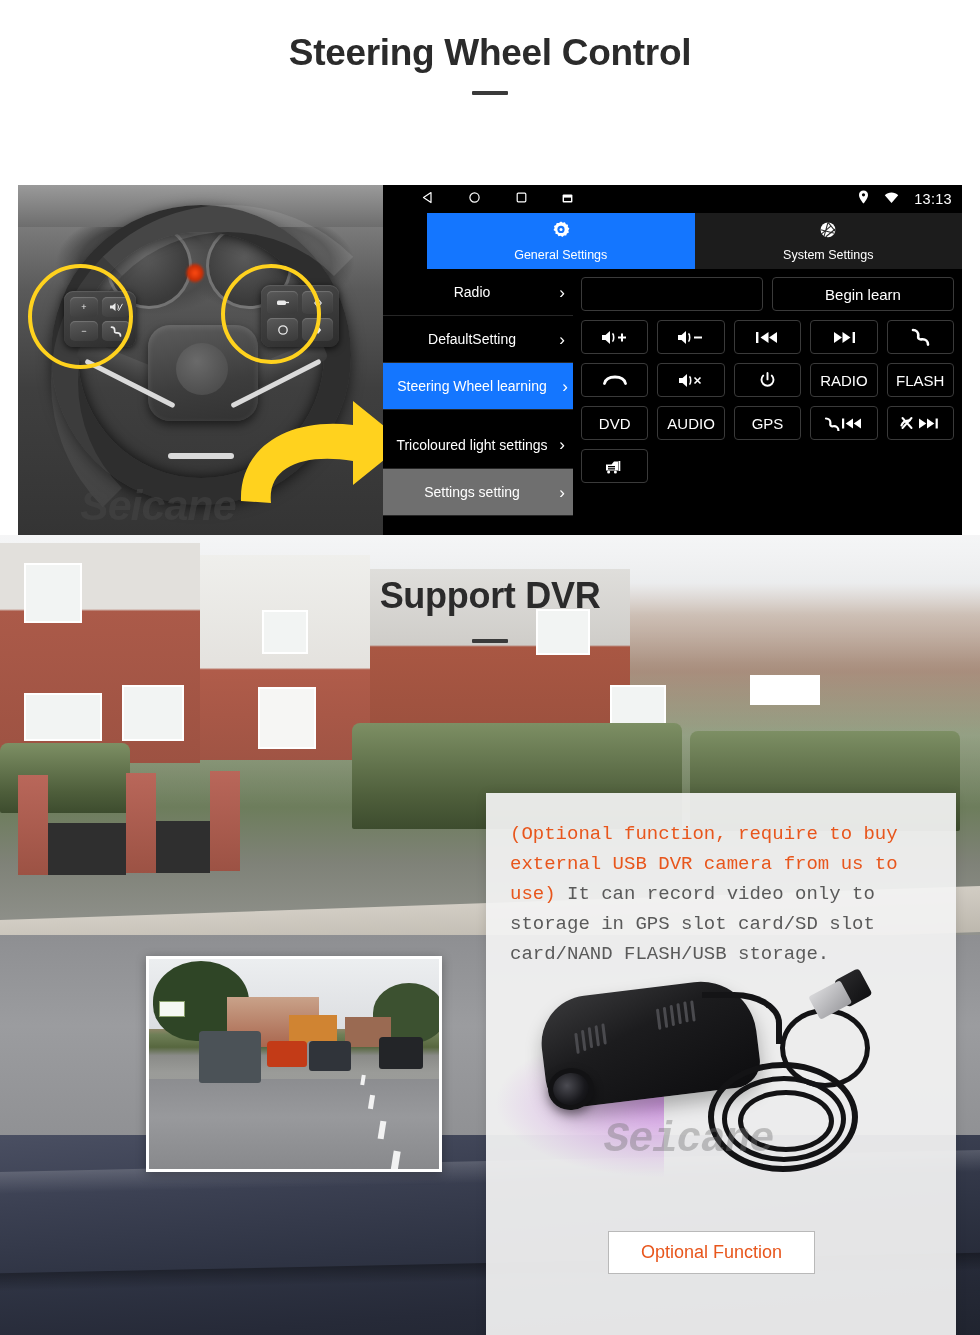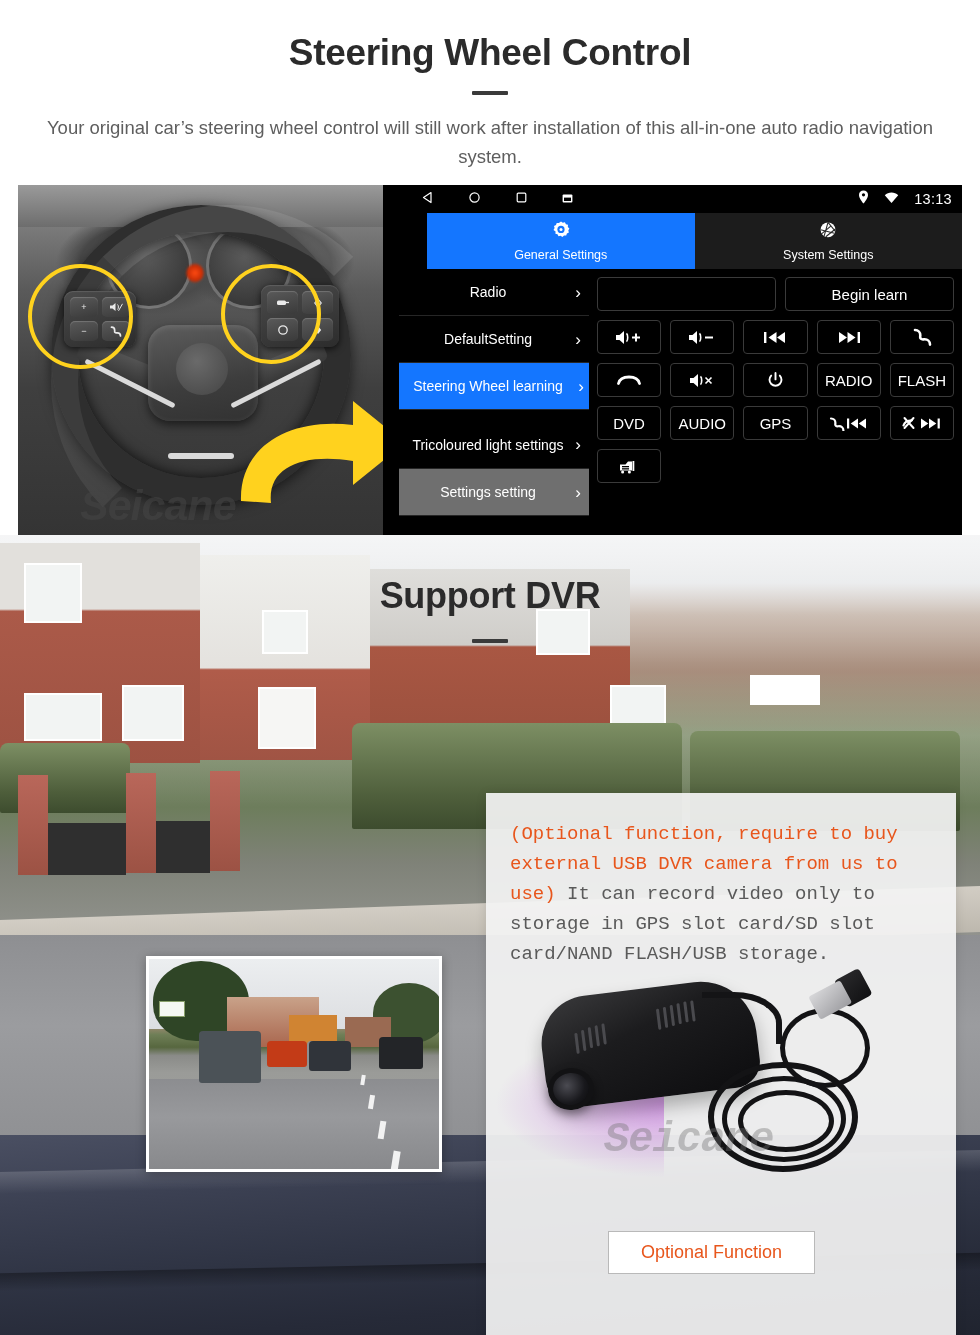--- a/index.html
+++ b/index.html
@@ -96,21 +96,21 @@
   .hu { position:absolute; left:365px; top:0; width:579px; height:350px; background:#000; }
   .hu-status { position:relative; height:28px; background:#000; }
   .hu-nav { position:absolute; left:38px; top:0; height:28px; display:flex; align-items:center; gap:34px; }
   .hu-sysicons { position:absolute; right:10px; top:0; height:28px; display:flex; align-items:center; gap:15px; }
   .hu-time { color:#fff; font-size:14.5px; letter-spacing:.3px; }
   .hu-tabs { display:flex; height:56px;margin-left:44px; }
   .hu-tab { flex:1; display:flex; flex-direction:column; align-items:center; justify-content:center;
             gap:2px; background:#1c1c1c; }
   .hu-tab.active { background:#1476ff; }
   .hu-tab-label { color:#fff; font-size:12.5px; }
-  .hu-body { display:flex; height:294px;padding-left:16px; }
+  .hu-body { display:flex; height:294px; }
   .hu-list { width:190px; background:#000; }
   .hu-row { position:relative; height:47px; display:flex; align-items:center; justify-content:center;
     border-bottom:1px solid #262626; color:#fff; font-size:14px; padding:0 22px 0 10px; text-align:center; line-height:17px; }
   .hu-row .chev { position:absolute; right:8px; top:50%; transform:translateY(-50%);
     font-size:17px; color:#fff; font-weight:300; }
   .hu-row.sel { background:#1476ff; }
   .hu-row.sel .chev { right:5px; }
   .hu-row.dim { background:#6f6f6f; }
   .hu-row.two { line-height:16px;margin-top:12px; }
   .hu-right { flex:1; padding:8px 8px 0 8px; }
@@ -209,21 +209,20 @@
     display:flex; align-items:center; justify-content:center; }
 </style>
 </head>
 <body>
 
 <div id="page">
 
   <div class="sec1-header">
     <div class="sec-title" id="t1">Steering Wheel Control</div>
     <div class="sec-rule" id="r1"></div>
-    <div class="sec-sub" id="s1">Your original car’s steering wheel control will still work after installation of this all-in-one auto radio navigation system.</div>
   </div>
 
   <div class="panel1">
 
     <div class="wheel-photo">
       <div class="dash-top"></div>
       <div class="gauge g1"></div>
       <div class="gauge g2"></div>
       <div class="gauge-lamp"></div>
       <div class="wheel-rim"></div>

